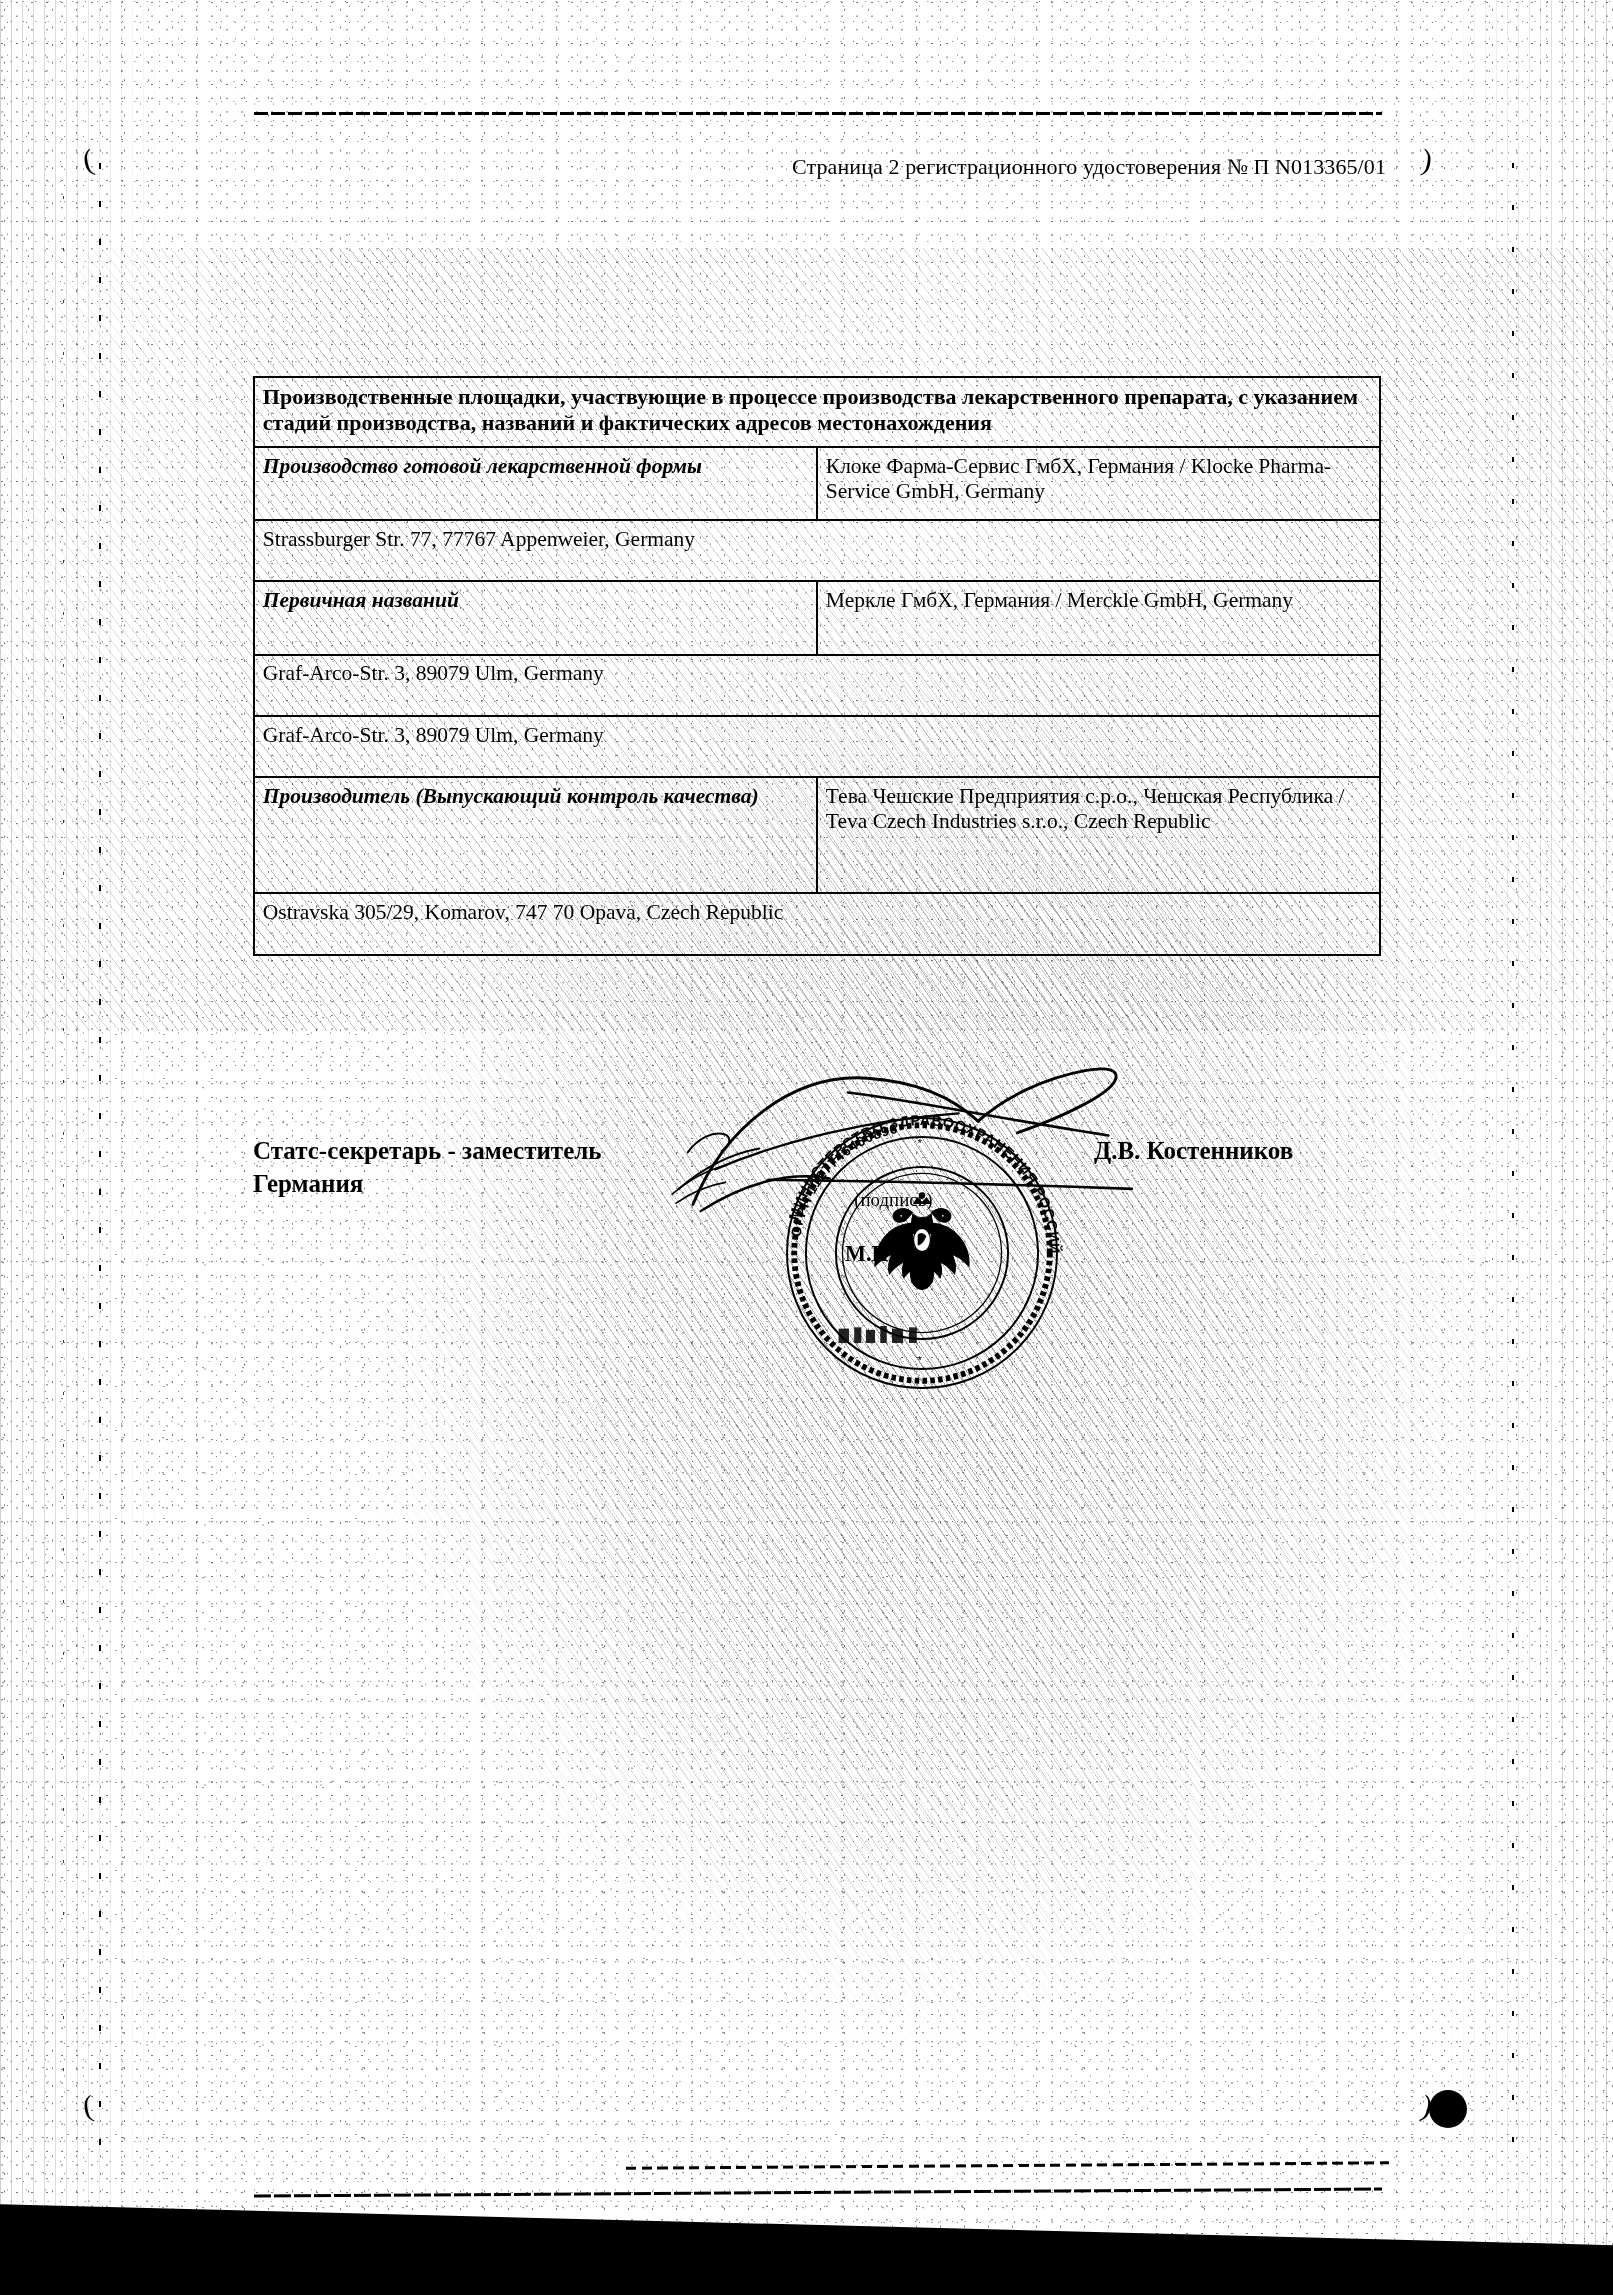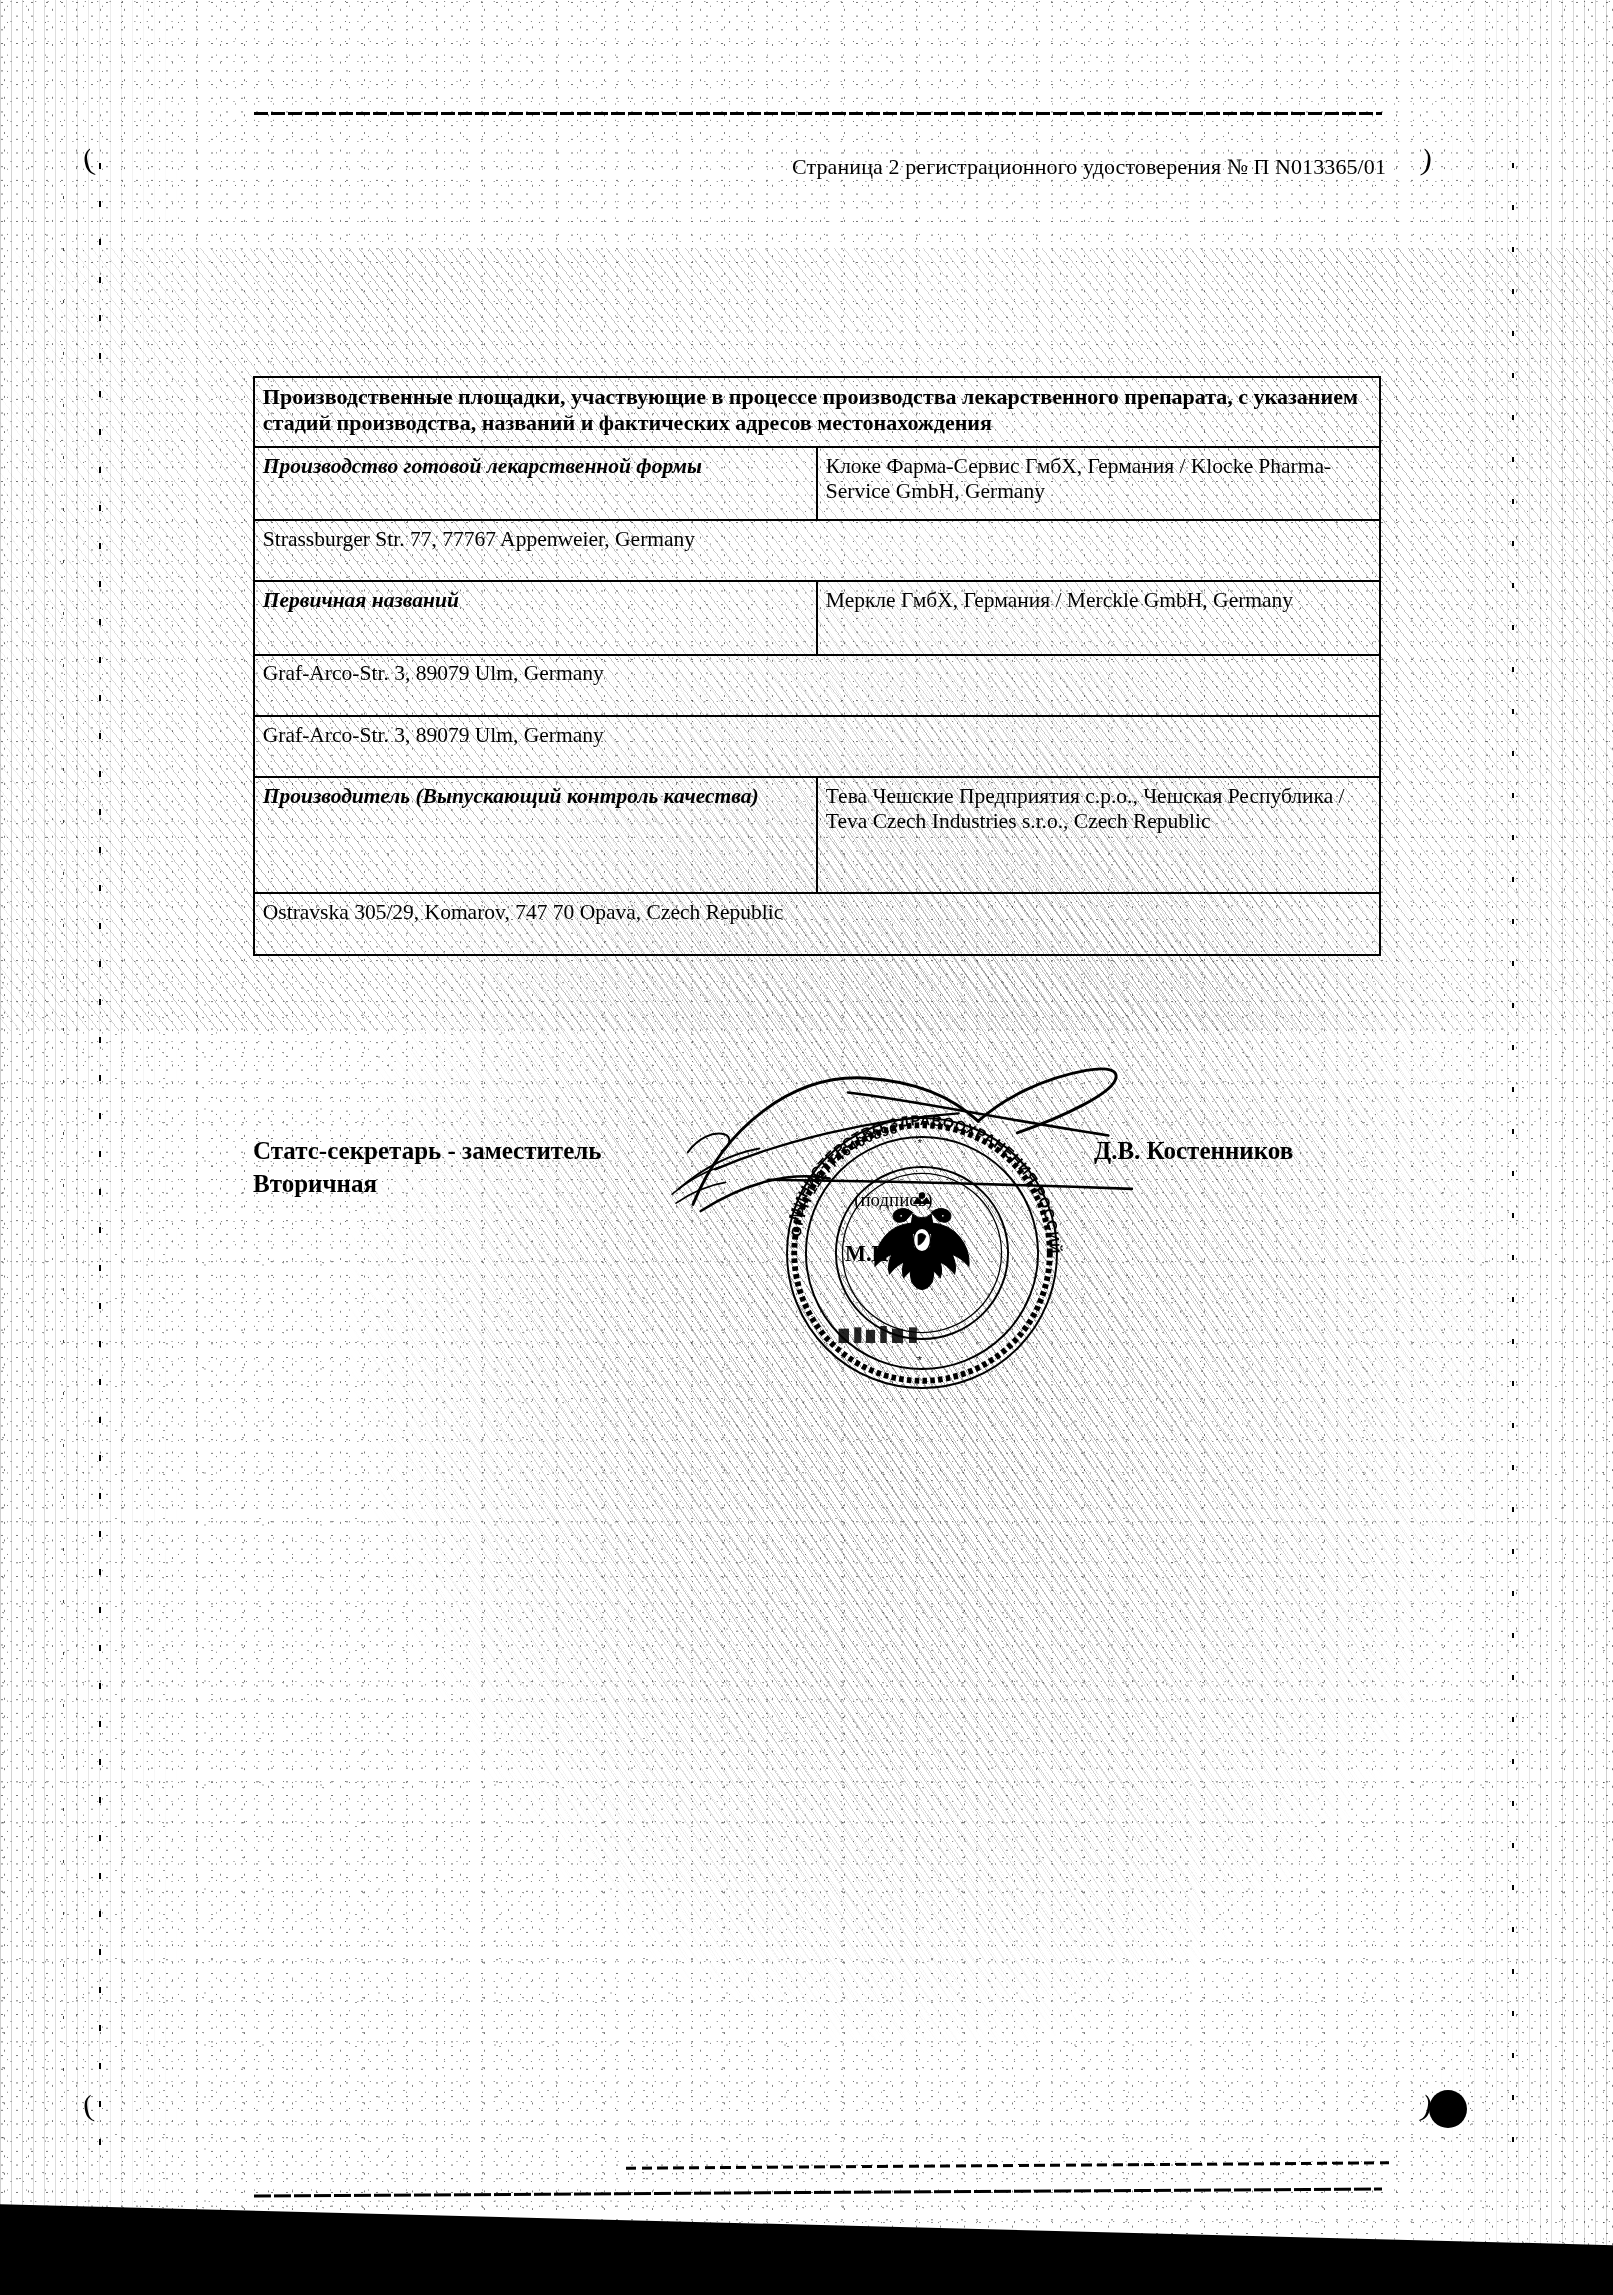--- a/index.html
+++ b/index.html
@@ -395,21 +395,21 @@
         <path d="M 54,188 C 70,166 92,156 110,160 C 122,164 120,178 106,186" stroke-width="3"></path>
 
         <path d="M 178,230 C 340,232 520,236 736,244" stroke-width="4"></path>
       </g>
     </svg>
   </div>
 
   <div id="signature-block">
     <div id="sig-title">
       <div>Статс-секретарь - заместитель</div>
-      <div>Вторичная</div>
+      <div>Германия</div>
     </div>
     <div id="sig-name">Д.В. Костенников</div>
   </div>
 
   <div class="noise" id="noise-diagonal-2"></div>
   <div class="noise" id="noise-diagonal"></div>
   <div class="noise" id="noise-fine"></div>
   <div class="noise" id="noise-sparse"></div>
   <div class="noise" id="noise-edges"></div>
 

